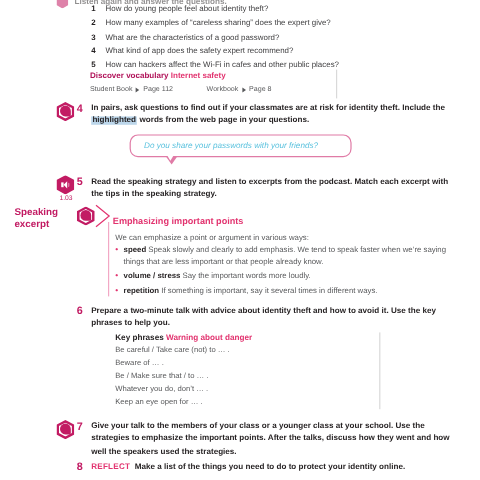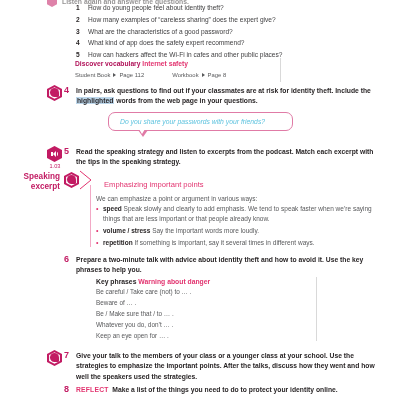--- a/index.html
+++ b/index.html
@@ -71,26 +71,26 @@
 
   
   .t5-ico{position:absolute;left:47px;top:146px;}
   .t5-track{position:absolute;left:45px;top:163px;width:20px;text-align:center;
       font-size:5.6px;color:#c21b63;}
   .t5-num{position:absolute;left:64px;top:146px;font-size:9px;font-weight:bold;color:#c21b63;}
   .t5-txt{position:absolute;left:76px;top:147px;width:304px;font-size:6.75px;line-height:10.4px;
       font-weight:bold;color:#231f20;}
 
   
-  .ss-label{position:absolute;left:12px;top:172px;width:48px;text-align:right;
+  .ss-label{position:absolute;left:12px;top:172px;width:48px;
       font-size:8.2px;font-weight:bold;color:#c21b63;line-height:10px;}
   .ss-hex{position:absolute;left:64px;top:172px;}
   .ss-chev{position:absolute;left:79px;top:170px;}
   .ss-left-rule{position:absolute;left:90px;top:185px;width:1px;height:62px;background:#f2a8c5;}
-  .ss-title{position:absolute;left:104px;top:180px;font-size:7.6px;font-weight:normal;color:#e2336f;}
+  .ss-title{position:absolute;left:94px;top:180px;font-size:7.6px;font-weight:bold;color:#e2336f;}
   .ss-intro{position:absolute;left:96px;top:194px;font-size:6.5px;color:#58595b;line-height:10px;}
   .ss-bullets{position:absolute;left:96px;top:204px;width:288px;}
   .bul{display:flex;align-items:flex-start;margin-bottom:2.2px;}
   .bul .dot{flex:0 0 7px;color:#e2336f;font-size:7px;line-height:10px;}
   .bul .bt{font-size:6.5px;line-height:10px;color:#58595b;}
   .bul .bt b{color:#231f20;}
 
   
   .t6-num{position:absolute;left:64px;top:254px;font-size:9px;font-weight:bold;color:#c21b63;}
   .t6-txt{position:absolute;left:76px;top:255px;width:306px;font-size:6.75px;line-height:10.4px;

